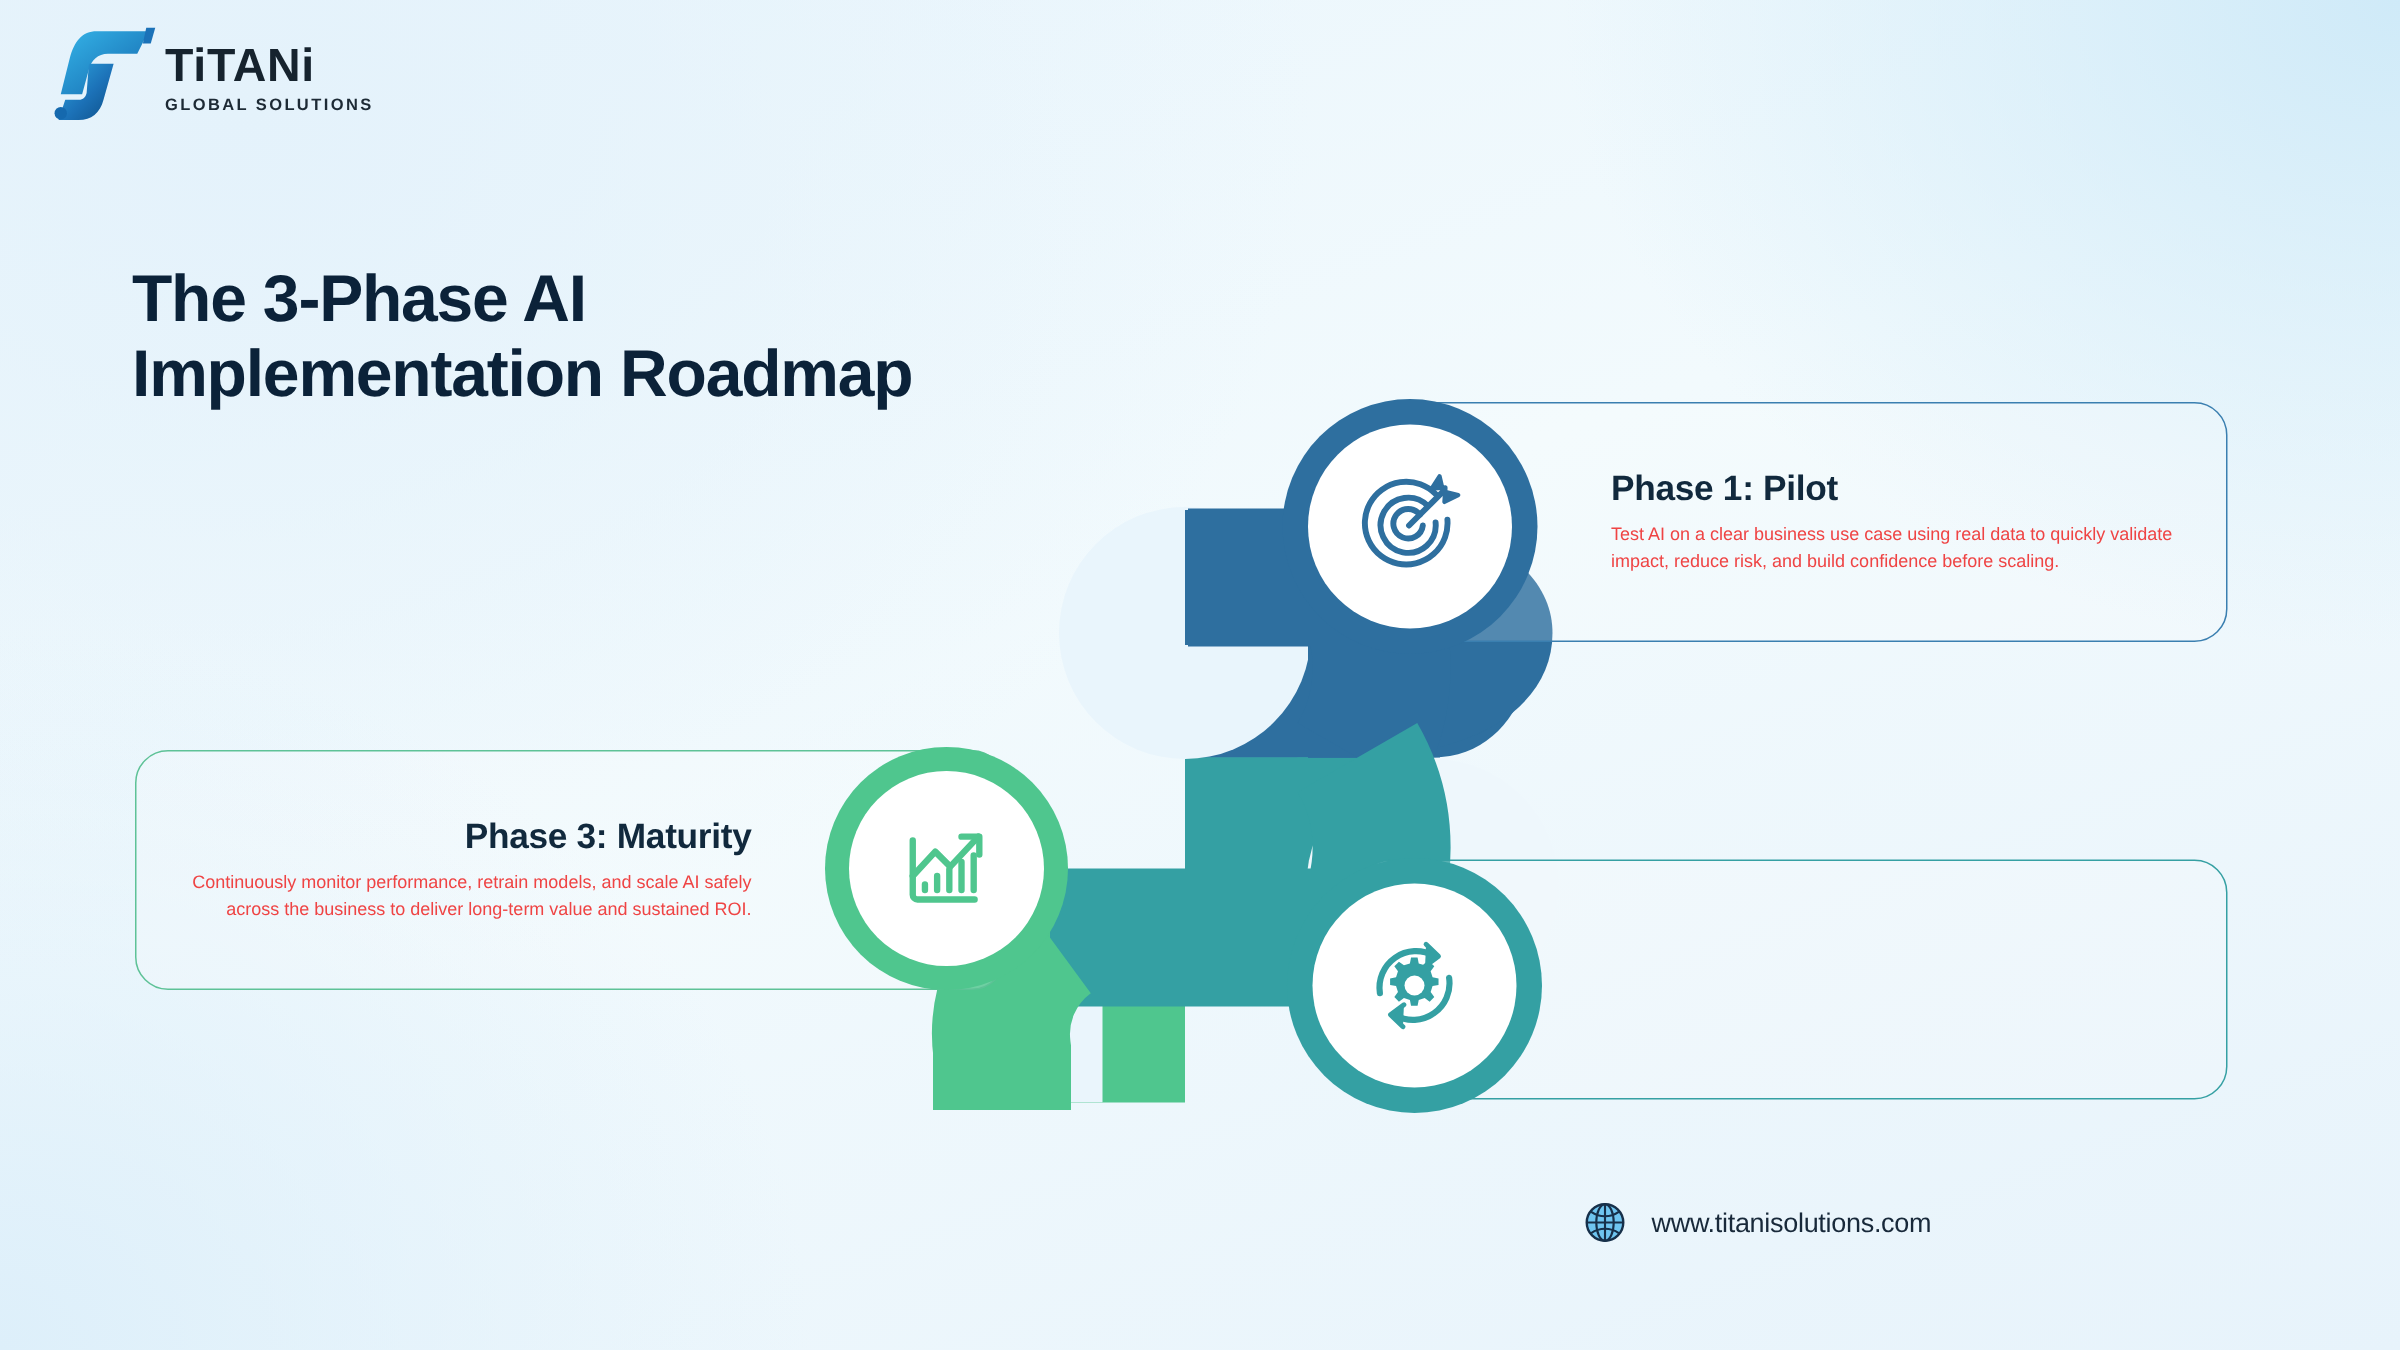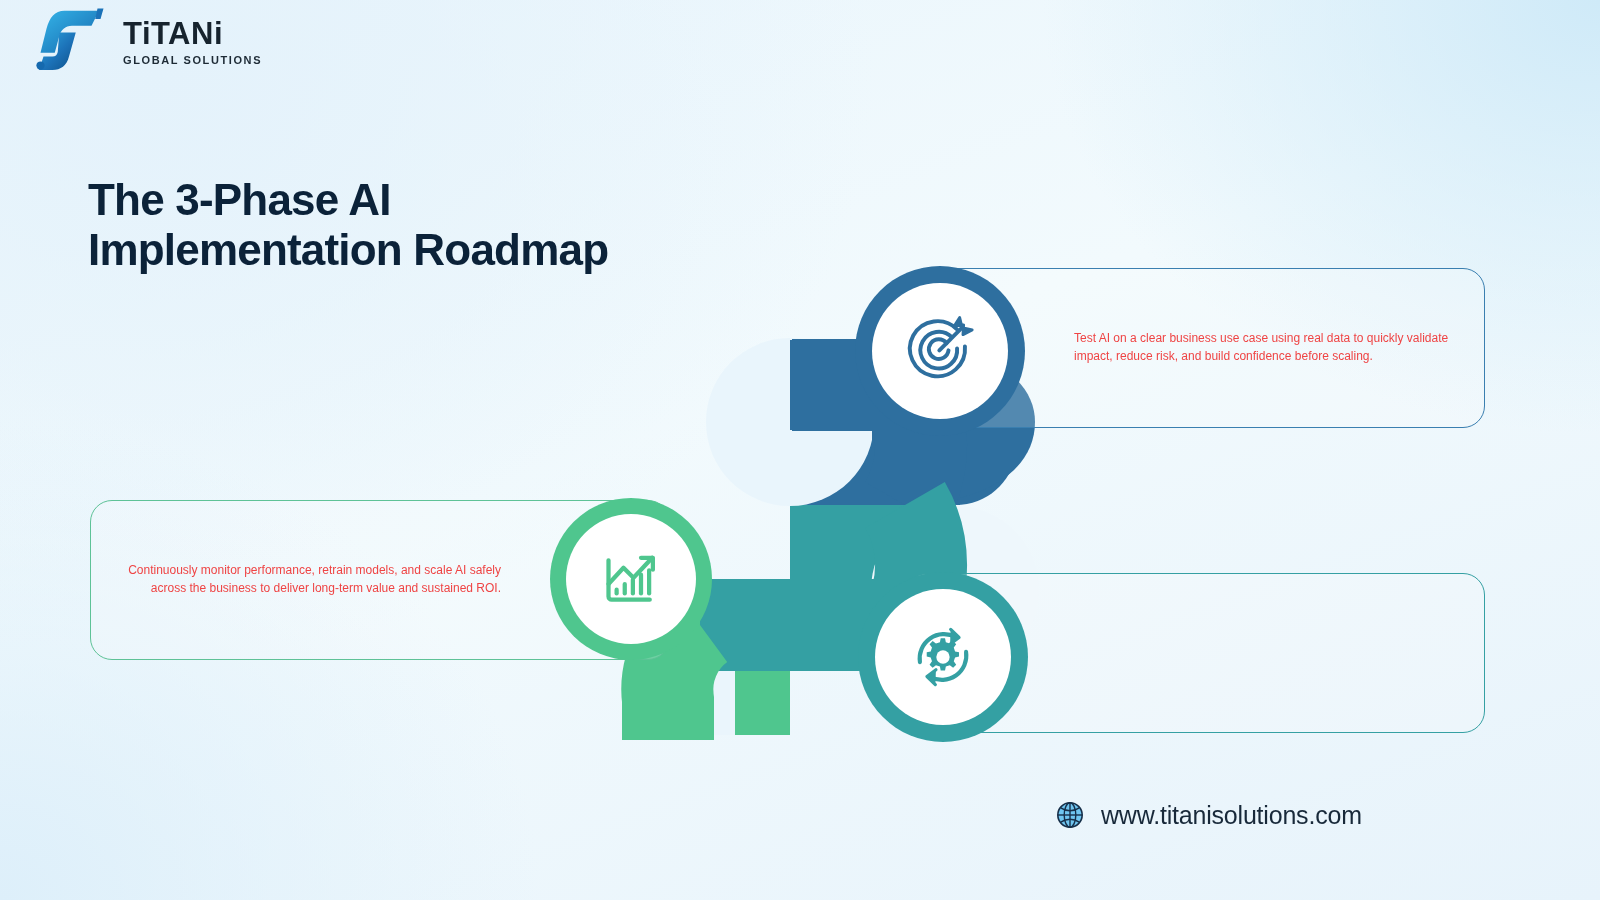--- a/index.html
+++ b/index.html
@@ -10,21 +10,21 @@
       radial-gradient(ellipse 900px 700px at 100% 0%,  #cfeaf8 0%, rgba(207,234,248,0) 62%),
       radial-gradient(ellipse 900px 800px at 0% 100%,  #ddeffa 0%, rgba(221,239,250,0) 60%),
       radial-gradient(ellipse 1100px 900px at 10% 8%, #e4f2fb 0%, rgba(228,242,251,0) 65%),
       linear-gradient(160deg, #e9f5fc 0%, #f2fafd 45%, #e7f3fb 100%);
     overflow:hidden;
     position:relative;
   }
   #stage { position:absolute; inset:0; width:1600px; height:900px; }
 
   
-  .logo { position:absolute; left:34px; top:4px; display:flex; align-items:center; gap:13px; }
+  .logo { position:absolute; left:34px; top:14px; display:flex; align-items:center; }
   .logo-mark { width:76px; height:72px; flex:0 0 auto; }
   .logo-text { display:flex; flex-direction:column; justify-content:center; margin-top:4px;}
   .logo-title {
     font-size:31px; font-weight:700; letter-spacing:.5px; color:#16232e; line-height:1;
   }
   .logo-sub {
     font-size:11px; font-weight:600; letter-spacing:1.6px; color:#1d2a35;
     line-height:1; margin-top:6px;
   }
 
@@ -68,21 +68,21 @@
   .m2 .ring { background:#34a0a3; }
   .m2 .disc { inset:17px; }
   .m3 { left:550px; top:498px; width:162px; height:162px; }
   .m3 .ring { background:#4fc68e; }
   .m3 .disc { inset:16px; }
 
   
   .footer {
     position:absolute; left:1055px; top:800px; display:flex; align-items:center; gap:16px;
   }
-  .footer-url { font-size:25px; color:#18293a; letter-spacing:-0.2px; }
+  .footer-url { font-size:18px; color:#18293a; letter-spacing:-0.2px; }
 </style>
 </head>
 <body>
 
 <div id="stage">
 
   <div class="logo">
     <svg class="logo-mark" viewBox="0 0 100 96">
       <defs>
         <linearGradient id="lgA" x1="0" y1="0" x2="1" y2="1">
@@ -167,20 +167,21 @@
     </g>
 
     <g fill="none" stroke-linecap="butt">
       <path d="M 792 385 H 905 A 120 120 0 0 1 905 505" stroke="#2e6f9f" stroke-width="92"></path>
       <path d="M 905 505 A 120 120 0 0 1 905 625 H 700" stroke="#34a0a3" stroke-width="92"></path>
       <path d="M 700 625 A 80 80 0 0 0 668 700 V 740" stroke="#4fc68e" stroke-width="92"></path>
     </g>
   </svg>
 
   <div class="card p1">
+    <div class="card-title">Phase 1: Pilot</div>
     <div class="card-desc">Test AI on a clear business use case using real data to quickly validate impact, reduce risk, and build confidence before scaling.</div>
   </div>
 
   <div class="medallion m1">
     <div class="ring"></div>
     <div class="disc">
       <svg width="84" height="84" viewBox="0 0 64 64">
         <g fill="none" stroke="#2e6f9f" stroke-width="3" stroke-linecap="round" stroke-linejoin="round">
           <path d="M45 15.5 A 21 21 0 1 0 51 28.5"></path>
           <path d="M41 21.5 A 14 14 0 1 0 45 30"></path>
@@ -207,20 +208,21 @@
         </g>
         <g fill="#34a0a3">
           <path d="M32 20.5 l 3.1 1.0 2.6 -1.9 2.4 2.4 -1.9 2.6 1.0 3.1 3.1 .6 v 3.4 l -3.1 .6 -1.0 3.1 1.9 2.6 -2.4 2.4 -2.6 -1.9 -3.1 1.0 -.6 3.1 h -3.4 l -.6 -3.1 -3.1 -1.0 -2.6 1.9 -2.4 -2.4 1.9 -2.6 -1.0 -3.1 -3.1 -.6 v -3.4 l 3.1 -.6 1.0 -3.1 -1.9 -2.6 2.4 -2.4 2.6 1.9 3.1 -1.0 .6 -3.1 h 3.4 Z" transform="translate(2.2,0)"></path>
         </g>
         <circle cx="32" cy="32" r="5.2" fill="#ffffff"></circle>
       </svg>
     </div>
   </div>
 
   <div class="card p3">
+    <div class="card-title">Phase 3: Maturity</div>
     <div class="card-desc">Continuously monitor performance, retrain models, and scale AI safely across the business to deliver long-term value and sustained ROI.</div>
   </div>
 
   <div class="medallion m3">
     <div class="ring"></div>
     <div class="disc">
       <svg width="80" height="80" viewBox="0 0 64 64">
         <g fill="none" stroke="#4fc68e" stroke-width="3.4" stroke-linecap="round" stroke-linejoin="round">
           <path d="M14 17 V 46 a 2.5 2.5 0 0 0 2.5 2.5 H 47"></path>
           <path d="M14 36 L 26 23 L 34 31 L 49 15"></path>

